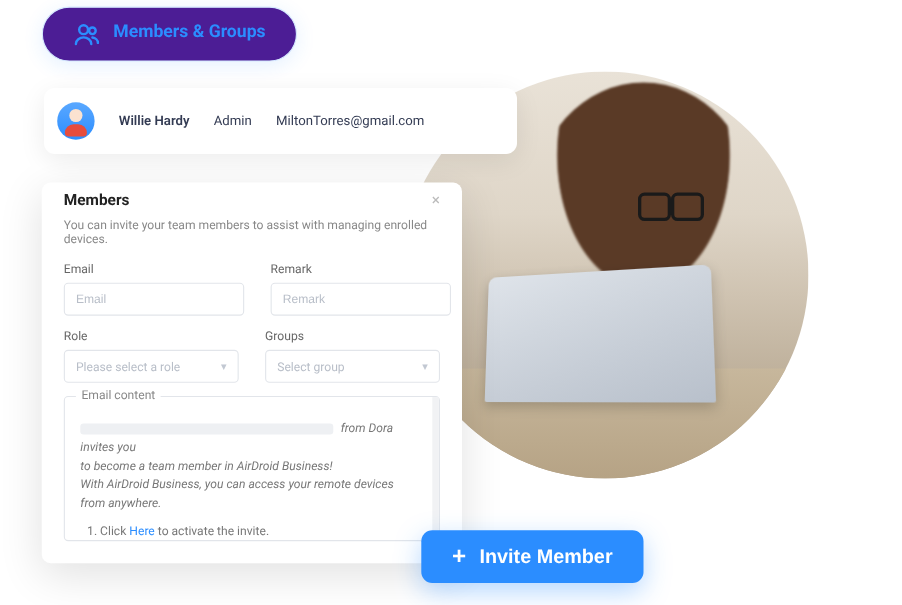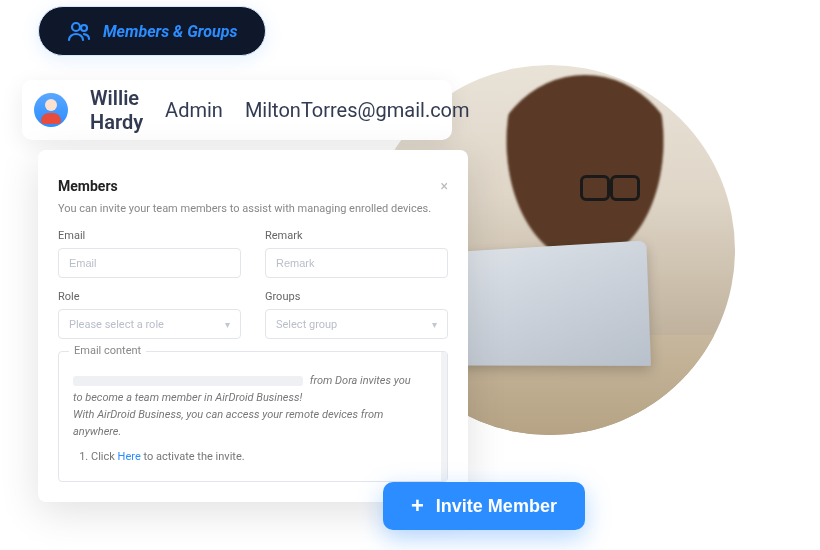--- a/index.html
+++ b/index.html
@@ -10,50 +10,48 @@
     height: 550px;
     position: relative;
     overflow: hidden;
   }
 
   
   .tab-pill {
     position: absolute;
     top: 6px;
     left: 38px;
-    background: #0f172a;
+    background: #4c1d95;
     border: 1px solid #d6e9ff;
     border-radius: 999px;
     padding: 12px 28px;
     display: flex;
-    align-items: center;
     gap: 12px;
     color: #2b8dff;
     font-weight: 700;
     font-size: 16px;
     box-shadow: 0 4px 18px rgba(43,141,255,0.12);
-    font-style: italic;
   }
   .tab-pill svg { width: 24px; height: 24px; }
 
   
   .user-card {
     position: absolute;
     top: 80px;
-    left: 22px;
+    left: 40px;
     width: 430px;
     height: 60px;
     background: #fff;
     border-radius: 10px;
     box-shadow: 0 6px 24px rgba(0,0,0,0.08);
     display: flex;
     align-items: center;
     padding: 0 20px 0 12px;
     gap: 22px;
-    font-size: 20px;
+    font-size: 12px;
     color: #333b53;
   }
   .avatar {
     width: 34px; height: 34px;
     border-radius: 50%;
     background: linear-gradient(180deg,#5aa8ff 0%, #2b8dff 100%);
     position: relative;
     flex-shrink: 0;
   }
   .avatar::before {
@@ -72,27 +70,27 @@
     transform: translateX(-50%);
     width: 20px; height: 11px;
     border-radius: 10px 10px 4px 4px;
     background: #e74c3c;
   }
   .user-name { font-weight: 600; }
 
   
   .modal {
     position: absolute;
-    top: 150px;
+    top: 166px;
     left: 38px;
-    width: 430px;
+    width: 382px;
     background: #fff;
     border-radius: 8px;
     box-shadow: 0 10px 40px rgba(0,0,0,0.12);
-    padding: 28px 20px 20px 20px;
+    padding: 8px 20px 20px 20px;
     font-size: 12px;
     color: #555;
   }
   .modal-header {
     display: flex;
     justify-content: space-between;
     align-items: center;
     margin-bottom: 8px;
   }
   .modal-title { font-size: 14px; font-weight: 700; color: #222; }

